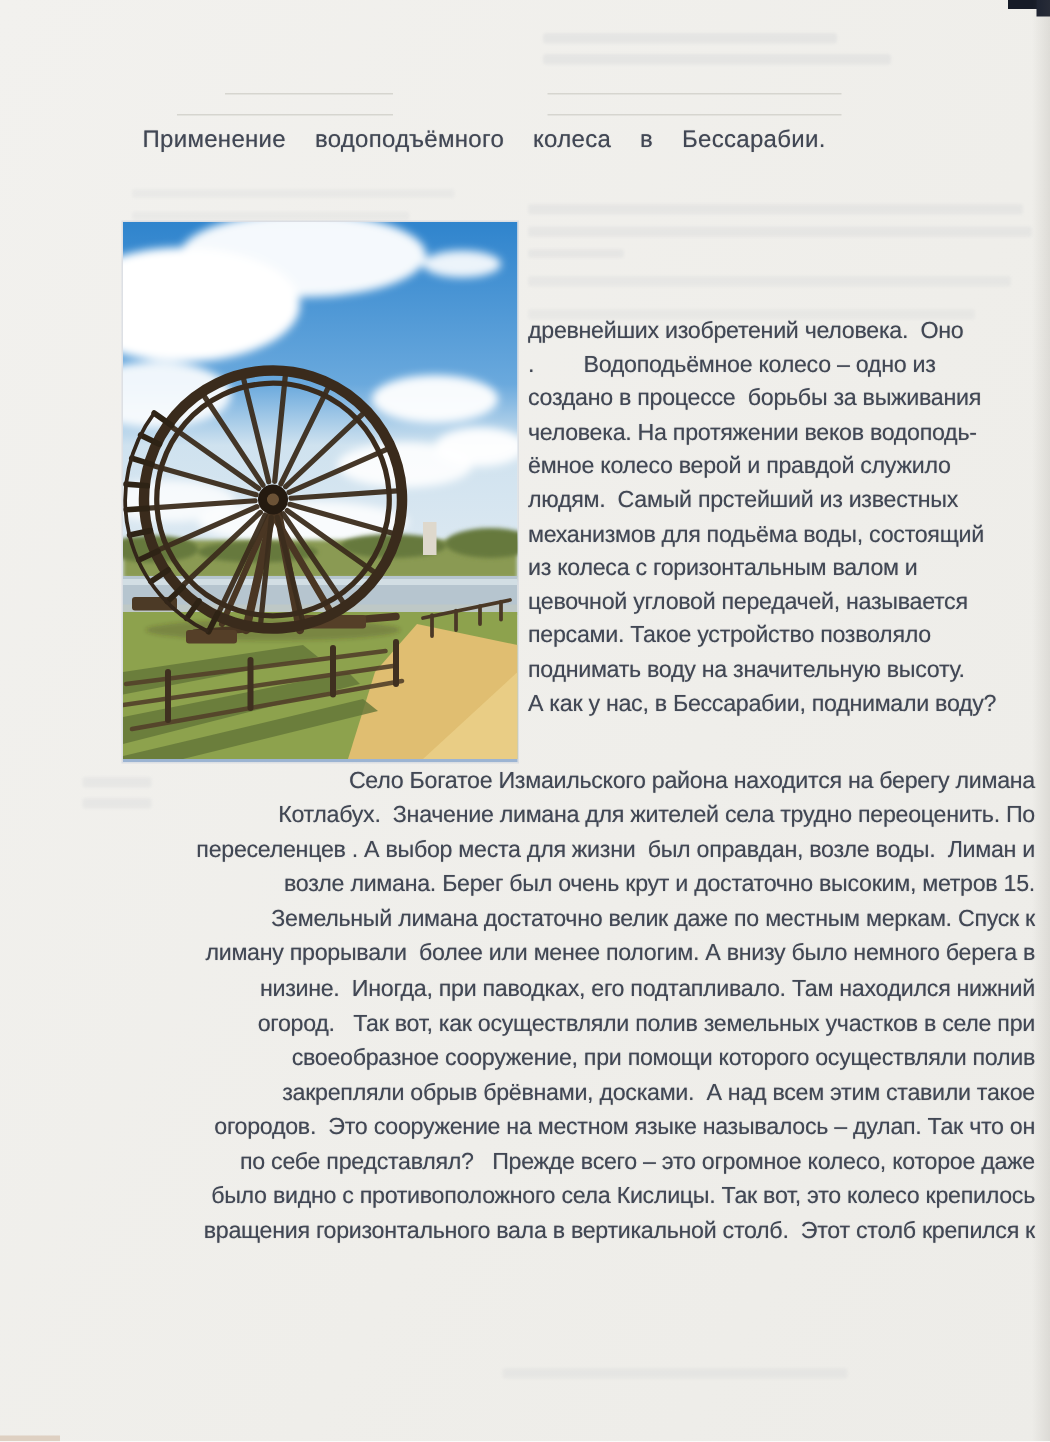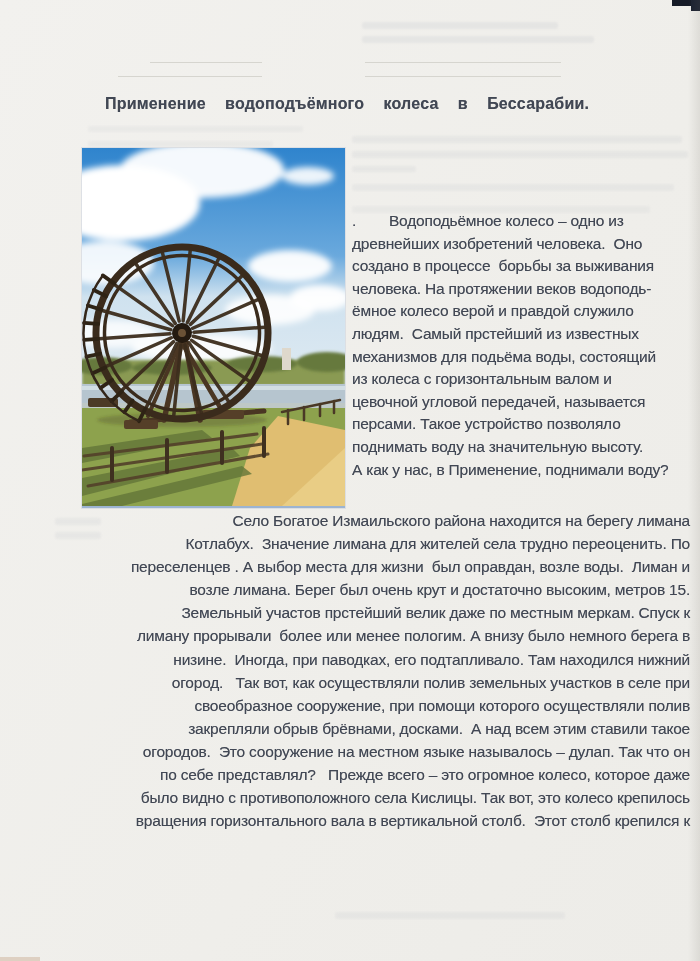--- a/index.html
+++ b/index.html
@@ -18,22 +18,22 @@
   
   .ghost{position:absolute;background:#98a0ac;opacity:.12;filter:blur(1px);border-radius:2px;display:block;}
   .rule{position:absolute;background:#d6d5cf;height:1px;display:block;}
   .corner-tr{position:absolute;right:0;top:0;width:28px;height:6px;background:#161b27;}
   .corner-tr2{position:absolute;right:0;top:0;width:9px;height:11px;background:#1b2130;}
   .corner-bl{position:absolute;left:0;bottom:0;width:40px;height:4px;background:#d8c6b4;opacity:.75;}
   .edge-r{position:absolute;right:0;top:0;width:12px;height:100%;
     background:linear-gradient(to right,rgba(0,0,0,0),rgba(115,110,100,.14));}
   
   .title{
-    position:absolute;left:90px;top:80px;margin:15px;
-    font-size:16px;font-weight:bold;
+    position:absolute;left:90px;top:80px;margin:5px;
+    font-size:16px;font-weight:normal;
     word-spacing:5px;letter-spacing:.2px;
     color:var(--ink);
     text-shadow:0 0 .6px rgba(62,68,80,.55);
     white-space:pre;
   }
   
   .photo{
     position:absolute;left:82px;top:148px;width:263px;height:358px;margin:0;
     border-bottom:2px solid #9cb4d2;
     outline:1px solid rgba(150,170,200,.22);
@@ -195,40 +195,40 @@
           <path d="M36 131 L25 122"></path>
         </g>
         <path d="M51 270 A97 97 0 0 1 25 122" fill="none" stroke="#33261a" stroke-width="2.5"></path>
         <circle cx="100" cy="185" r="10" fill="#241a10"></circle>
         <circle cx="100" cy="185" r="4" fill="#6b5236"></circle>
       </g>
     </svg>
   </figure>
 
   <div class="textcol intro">
+      <div class="tline">древнейших изобретений человека.  Оно</div>
       <div class="tline">.        Водоподьёмное колесо – одно из</div>
-      <div class="tline">древнейших изобретений человека.  Оно</div>
       <div class="tline">создано в процессе  борьбы за выживания</div>
       <div class="tline">человека. На протяжении веков водоподь-</div>
       <div class="tline">ёмное колесо верой и правдой служило</div>
       <div class="tline">людям.  Самый прстейший из известных</div>
       <div class="tline">механизмов для подьёма воды, состоящий</div>
       <div class="tline">из колеса с горизонтальным валом и</div>
       <div class="tline">цевочной угловой передачей, называется</div>
       <div class="tline">персами. Такое устройство позволяло</div>
       <div class="tline">поднимать воду на значительную высоту.</div>
-      <div class="tline">А как у нас, в Применение, поднимали воду?</div>
+      <div class="tline">А как у нас, в Бессарабии, поднимали воду?</div>
     </div>
 
   <div class="textcol bodytext">
       <div class="tline">        Село Богатое Измаильского района находится на берегу лимана</div>
       <div class="tline">Котлабух.  Значение лимана для жителей села трудно переоценить. По</div>
       <div class="tline">переселенцев . А выбор места для жизни  был оправдан, возле воды.  Лиман и</div>
       <div class="tline">возле лимана. Берег был очень крут и достаточно высоким, метров 15.</div>
-      <div class="tline">Земельный участов прстейший велик даже по местным меркам. Спуск к</div>
+      <div class="tline">Земельный лимана достаточно велик даже по местным меркам. Спуск к</div>
       <div class="tline">лиману прорывали  более или менее пологим. А внизу было немного берега в</div>
       <div class="tline">низине.  Иногда, при паводках, его подтапливало. Там находился нижний</div>
       <div class="tline">огород.   Так вот, как осуществляли полив земельных участков в селе при</div>
       <div class="tline">своеобразное сооружение, при помощи которого осуществляли полив</div>
       <div class="tline">закрепляли обрыв брёвнами, досками.  А над всем этим ставили такое</div>
       <div class="tline">огородов.  Это сооружение на местном языке называлось – дулап. Так что он</div>
       <div class="tline">по себе представлял?   Прежде всего – это огромное колесо, которое даже</div>
       <div class="tline">было видно с противоположного села Кислицы. Так вот, это колесо крепилось</div>
       <div class="tline">вращения горизонтального вала в вертикальной столб.  Этот столб крепился к</div>
     </div>

